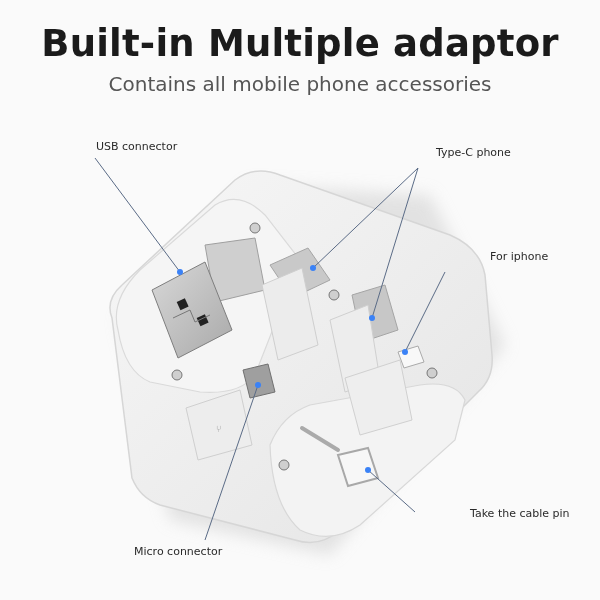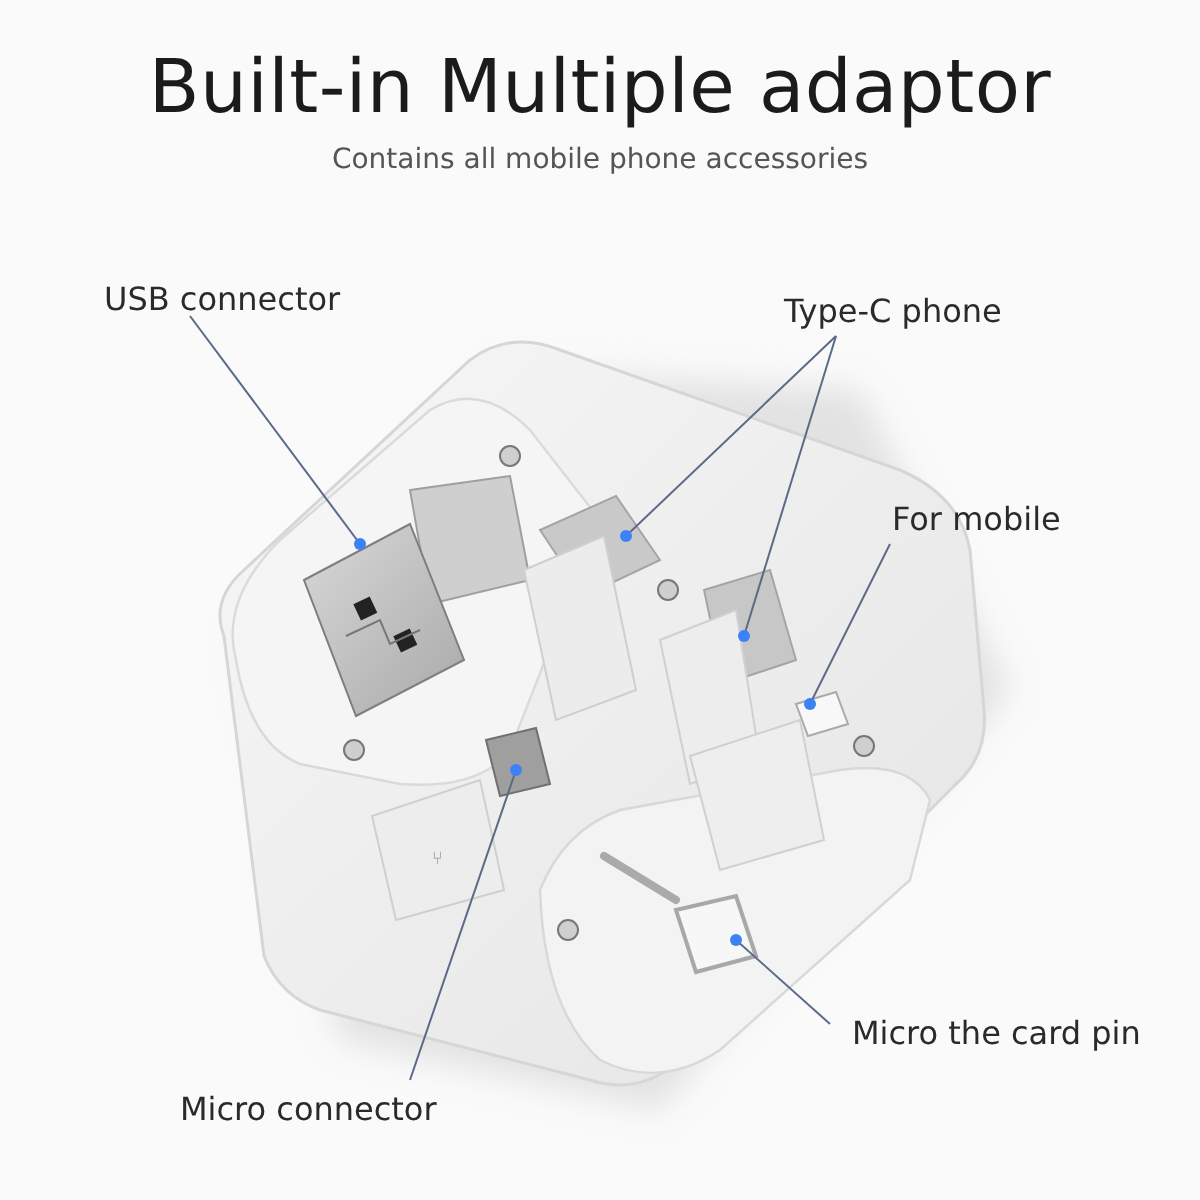--- a/index.html
+++ b/index.html
@@ -1,19 +1,19 @@
 <!DOCTYPE html>
 <html><head>
 <meta charset="utf-8">
 <style>
   html,body{margin:0;padding:0;}
   body{width:600px;height:600px;background:#fafafa;position:relative;overflow:hidden;font-family:"DejaVu Sans","Liberation Sans",sans-serif;}
-  .title{position:absolute;left:0;width:600px;top:22px;text-align:center;font-size:37px;color:#1b1b1b;letter-spacing:0.2px;font-weight:normal;}
-  .subtitle{position:absolute;left:0;width:600px;top:72px;text-align:center;font-size:14px;color:#555;}
-  .label{position:absolute;font-size:16px;color:#2a2a2a;white-space:nowrap;}
+  .title{position:absolute;left:0;width:600px;top:22px;text-align:center;font-size:37px;color:#1b1b1b;letter-spacing:0.2px;font-weight:bold;}
+  .subtitle{position:absolute;left:0;width:600px;top:72px;text-align:center;font-size:20px;color:#555;}
+  .label{position:absolute;font-size:11px;color:#2a2a2a;white-space:nowrap;margin-left:44px;}
   svg.art{position:absolute;left:0;top:0;}
 </style>
 </head>
 <body>
 
 <div class="title">Built-in Multiple adaptor</div>
 <div class="subtitle">Contains all mobile phone accessories</div>
 
 <svg class="art" width="600" height="600" viewBox="0 0 600 600">
   <defs>
@@ -94,15 +94,15 @@
     <circle cx="313" cy="268" r="3"></circle>
     <circle cx="372" cy="318" r="3"></circle>
     <circle cx="405" cy="352" r="3"></circle>
     <circle cx="368" cy="470" r="3"></circle>
     <circle cx="258" cy="385" r="3"></circle>
   </g>
 </svg>
 
 <div class="label" style="left:52px;top:140px;">USB connector</div>
 <div class="label" style="left:392px;top:146px;">Type-C phone</div>
-<div class="label" style="left:446px;top:250px;">For mobile</div>
-<div class="label" style="left:426px;top:507px;">Micro the card pin</div>
+<div class="label" style="left:446px;top:250px;">For iphone</div>
+<div class="label" style="left:426px;top:507px;">Take the cable pin</div>
 <div class="label" style="left:90px;top:545px;text-align:right;">Micro connector</div>
 
 </body></html>

